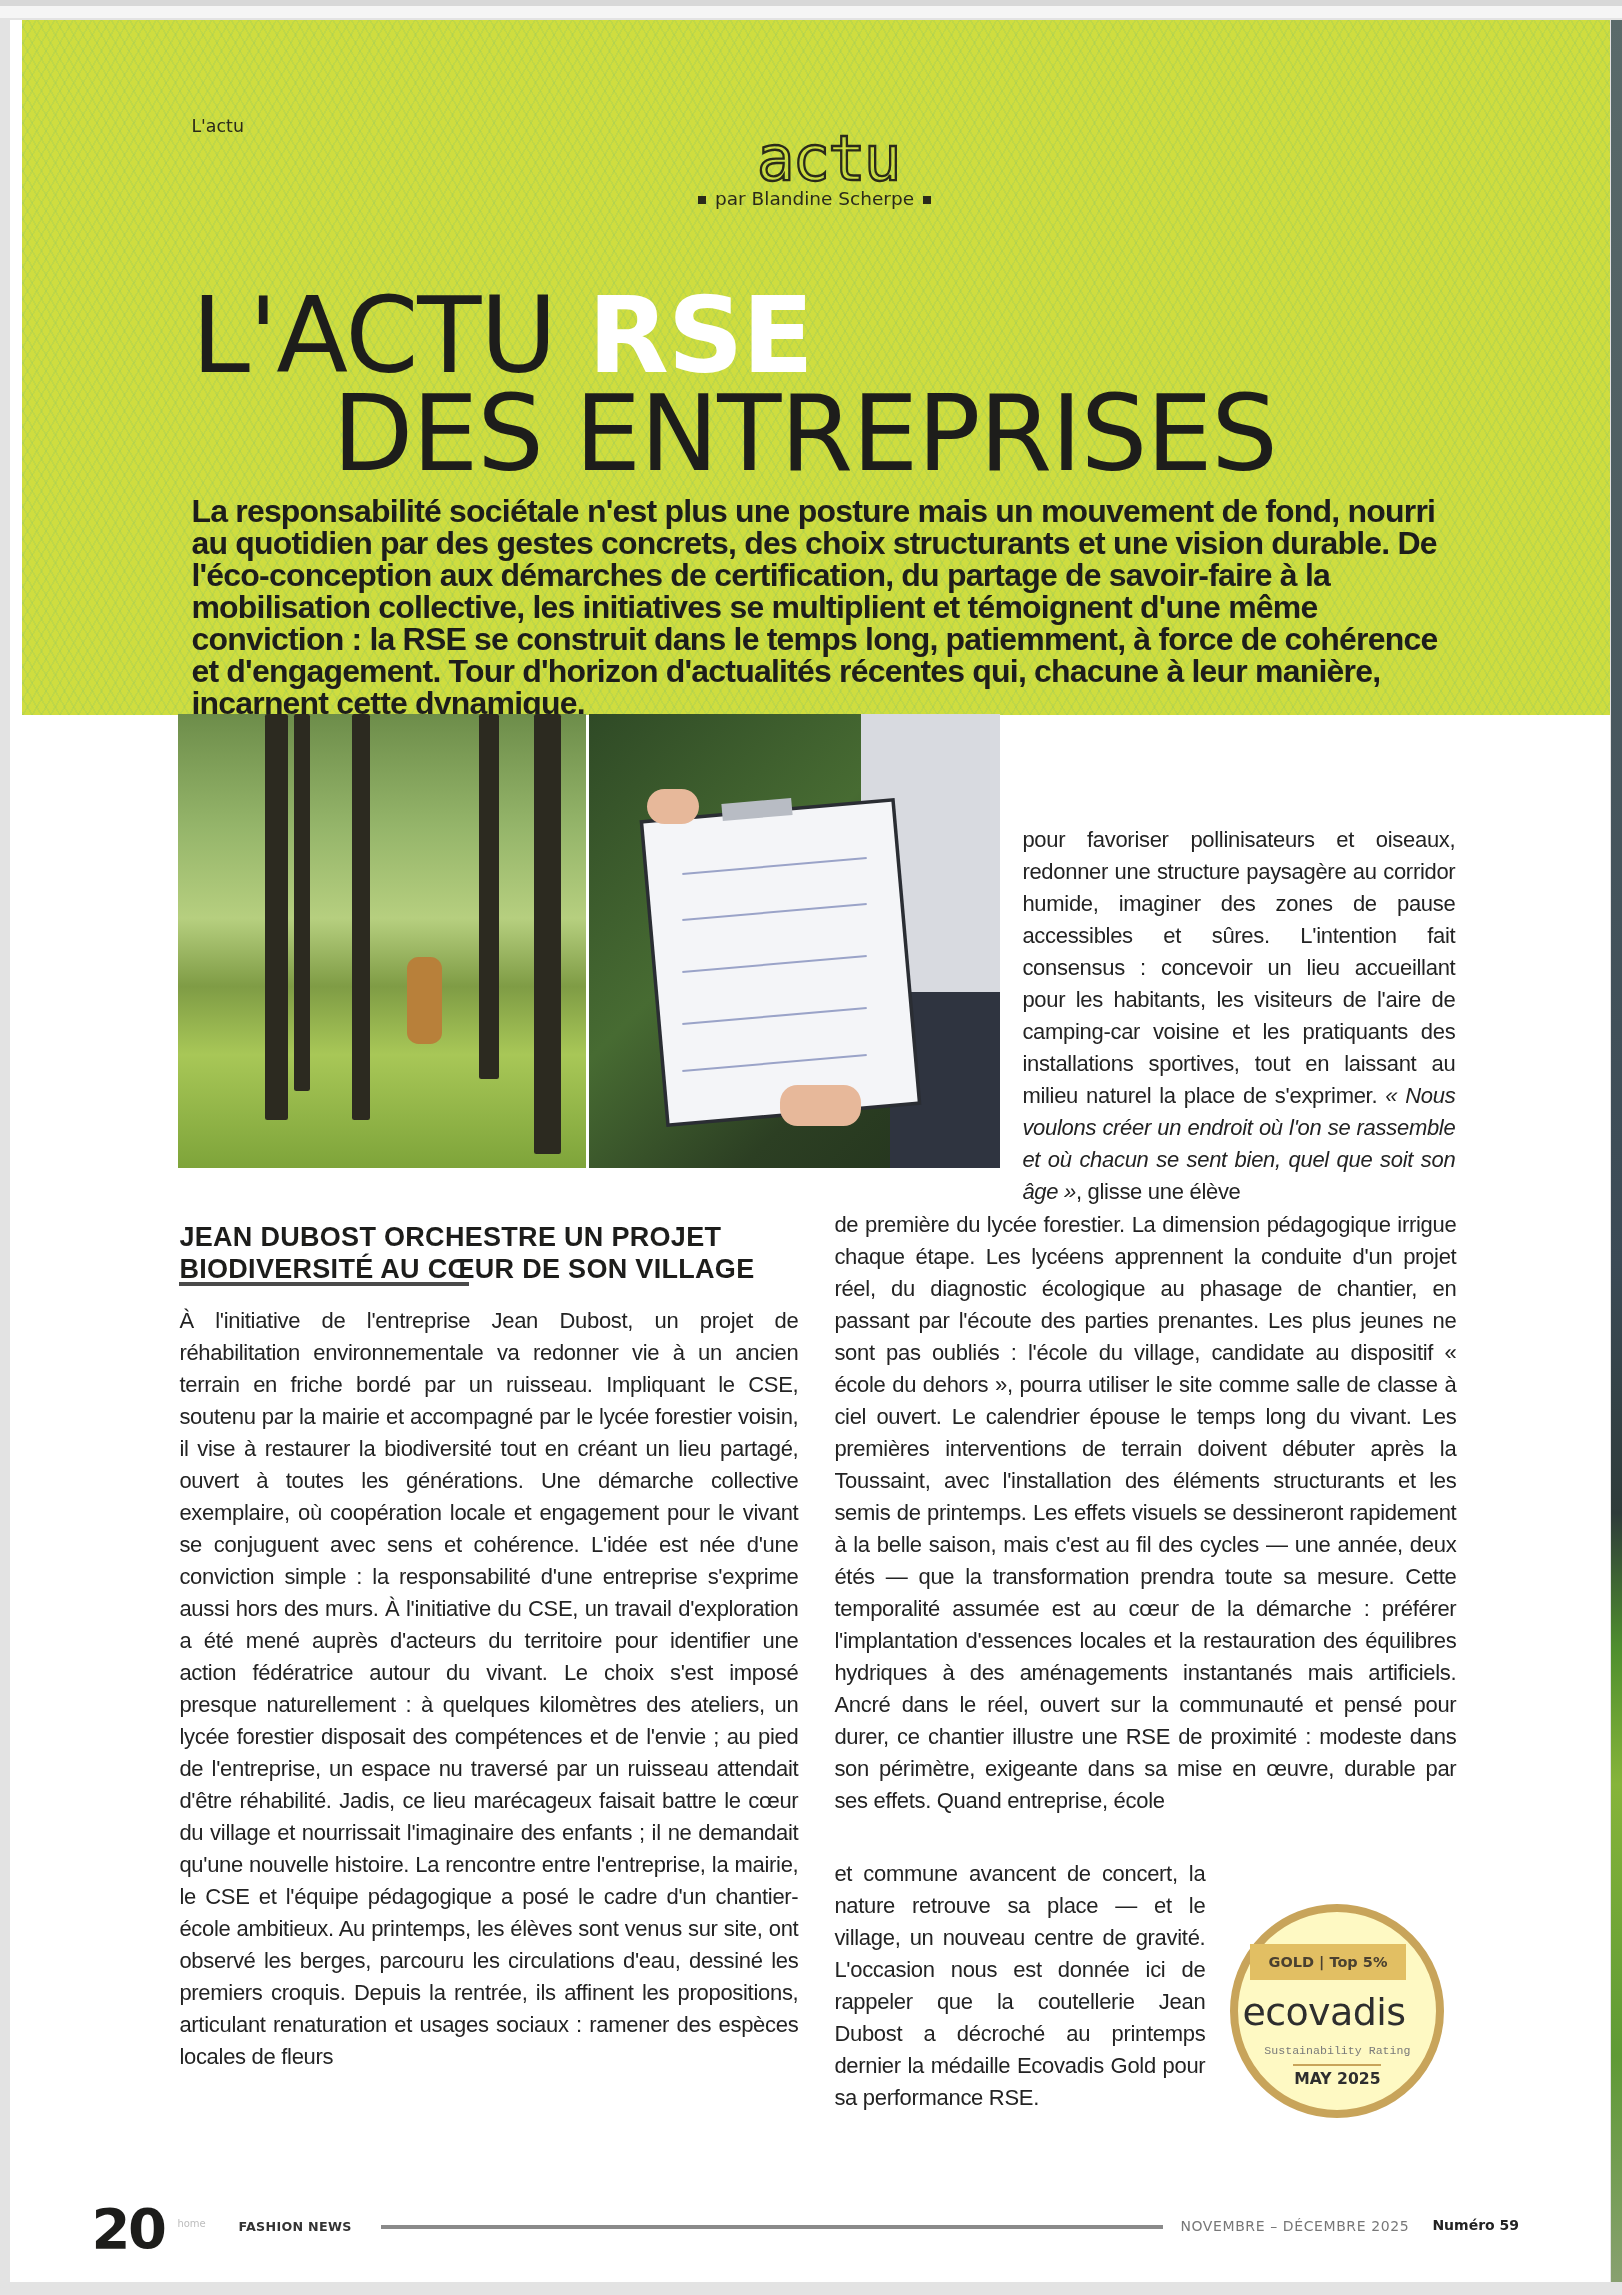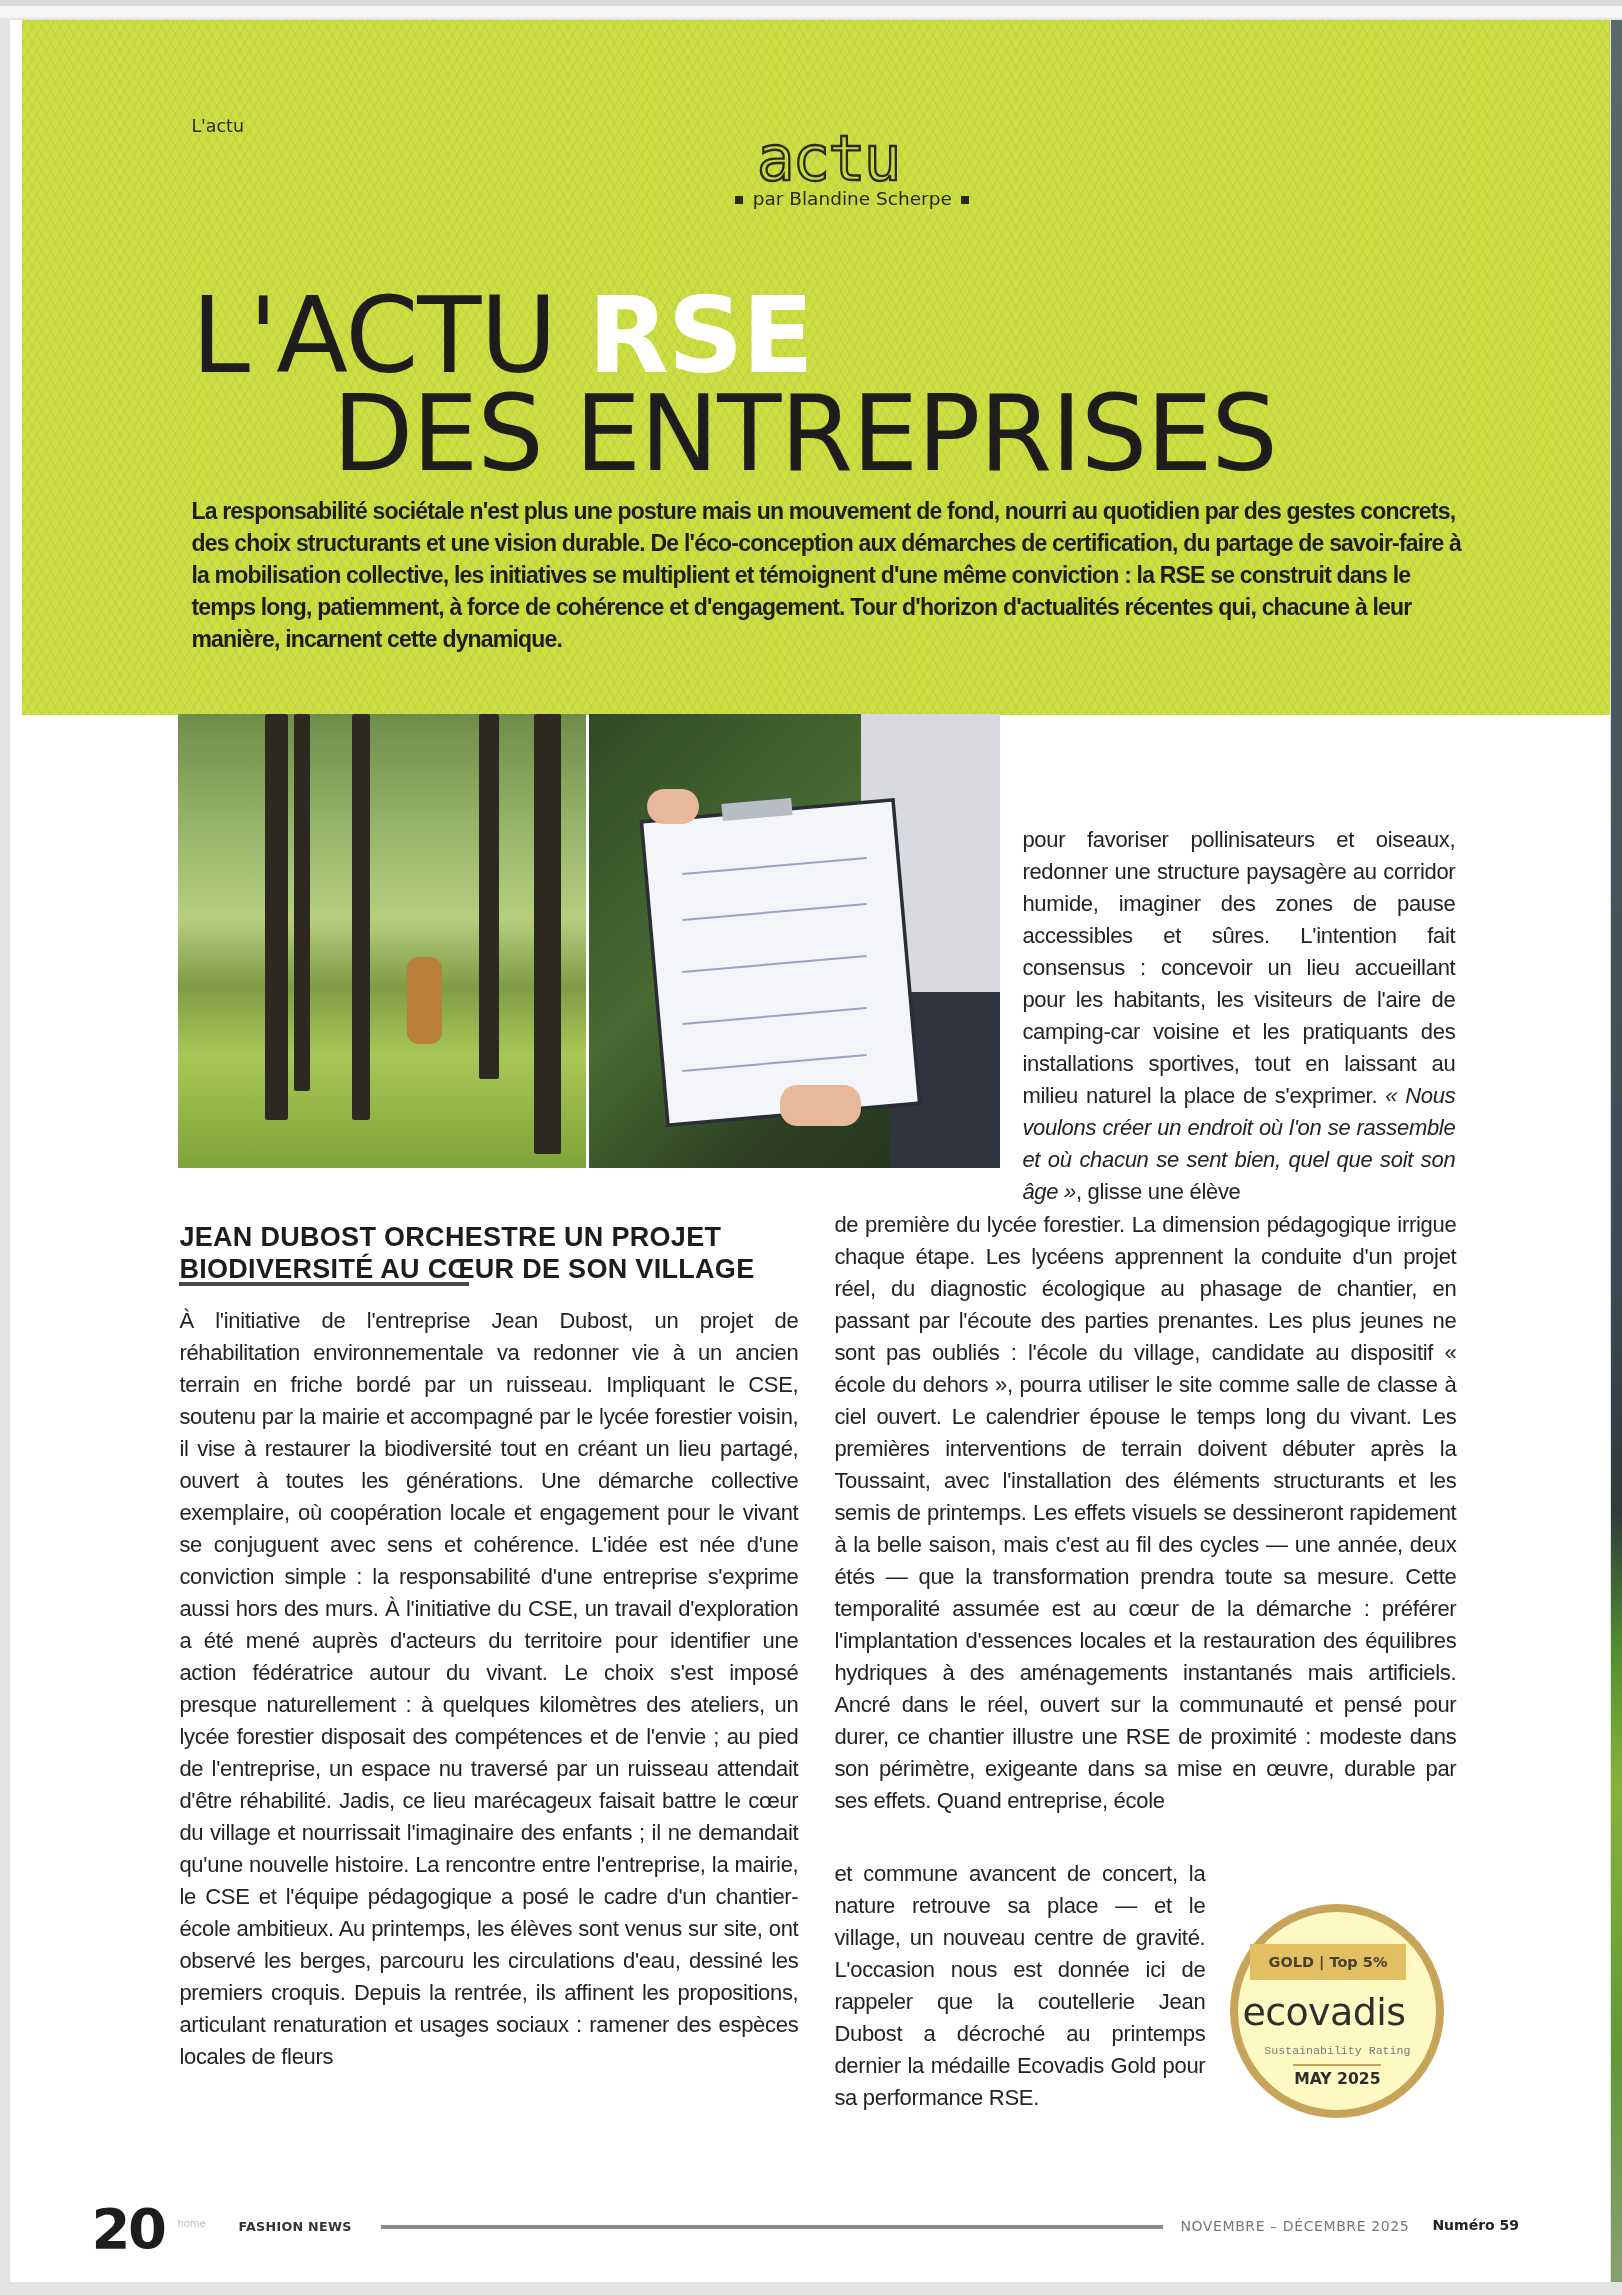--- a/index.html
+++ b/index.html
@@ -25,36 +25,36 @@
       repeating-linear-gradient(60deg, rgba(120,190,110,0.18) 0 1.7px, transparent 1.7px 8px),
       repeating-linear-gradient(-60deg, rgba(120,190,110,0.18) 0 1.7px, transparent 1.7px 8px);
   }
   .rubric { position:absolute; left:169px; top:96px; font-size:17.4px; color:#2a2a1a; font-family:"DejaVu Sans", sans-serif; }
   .logo {
     position:absolute; left:713px; top:107px; width:185px; text-align:center;
     font-family:"DejaVu Sans Mono", monospace; font-size:63px; font-weight:400;
     color:transparent; -webkit-text-stroke:2.3px #2a2a1a; letter-spacing:-2.3px; line-height:1;
   }
   .byline {
-    position:absolute; left:666px; top:168px; width:290px; text-align:right;
+    position:absolute; left:666px; top:168px; width:290px; text-align:left;
     font-family:"DejaVu Sans", sans-serif; font-size:18.5px; color:#2a2a1a;
   }
   .byline .sq { display:inline-block; width:8px; height:8px; background:#2a2a1a; vertical-align:middle; margin:0 9.3px; }
   .title1 {
     position:absolute; left:169px; top:264px; font-family:"DejaVu Sans", sans-serif;
     font-size:105px; line-height:1; color:#1d1d1b; letter-spacing:-1.2px; white-space:nowrap;
   }
   .title1 .accent { color:#ffffff; font-weight:700; }
   .title2 {
     position:absolute; left:310px; top:362px; font-family:"DejaVu Sans", sans-serif;
     font-size:105px; line-height:1; color:#1d1d1b; letter-spacing:-1.2px; white-space:nowrap;
   }
   .intro {
     position:absolute; left:169px; top:475px; width:1275px;
-    font-family:"Liberation Sans", sans-serif; font-weight:700; font-size:23px; line-height:32px;
+    font-family:"Liberation Sans", sans-serif; font-weight:700; font-size:32px; line-height:32px;
     color:#1d1d1b; letter-spacing:-0.8px;
   }
   .photo {
     position:absolute; left:168px; top:694px; width:823px; height:454px; overflow:hidden;
   }
   .photo-left {
     position:absolute; left:0; top:0; width:408px; height:454px;
     background:linear-gradient(180deg,#6d8d4a 0%,#95b56a 25%,#b6cf7f 45%,#7f9c45 60%,#a8c757 75%,#7ea43a 100%);
   }
   .tree { position:absolute; background:#2c2a20; border-radius:2.3px; }

